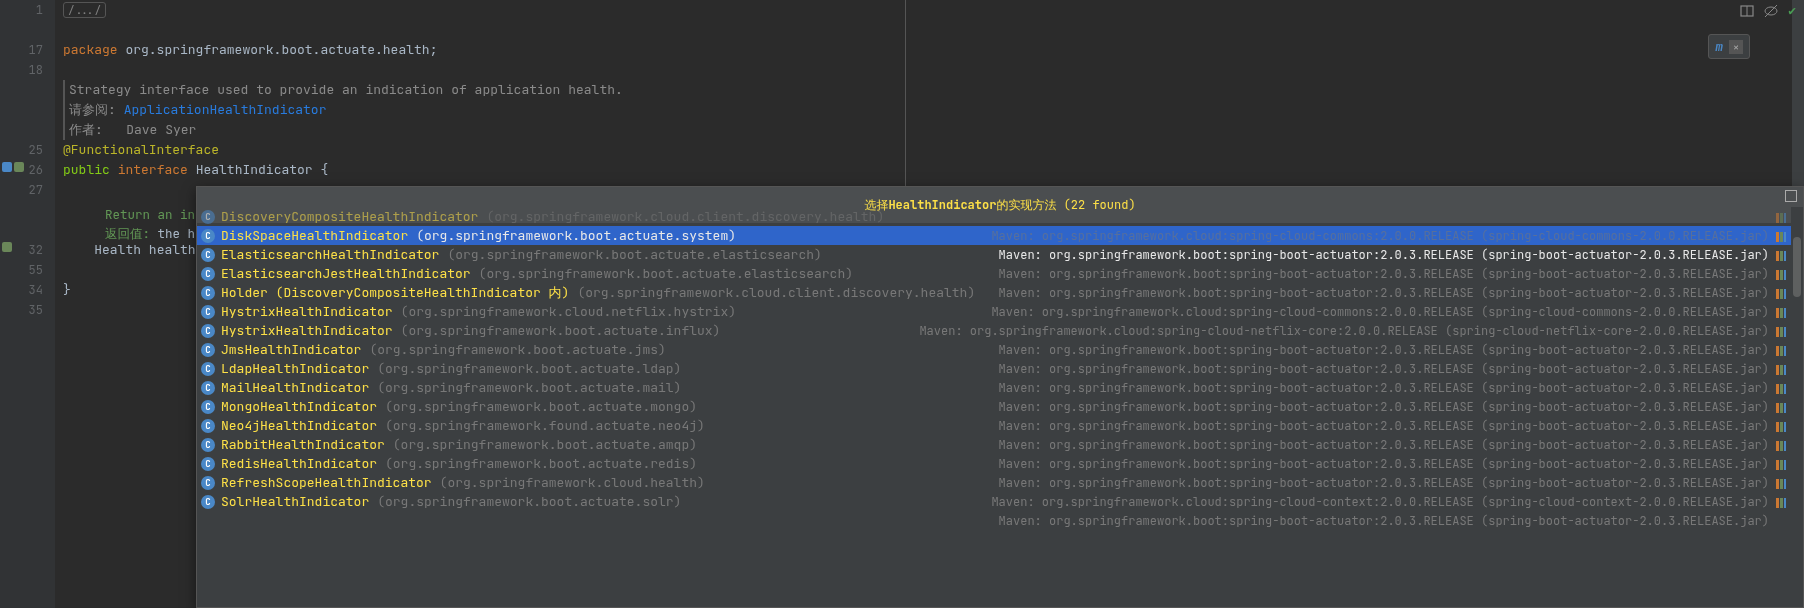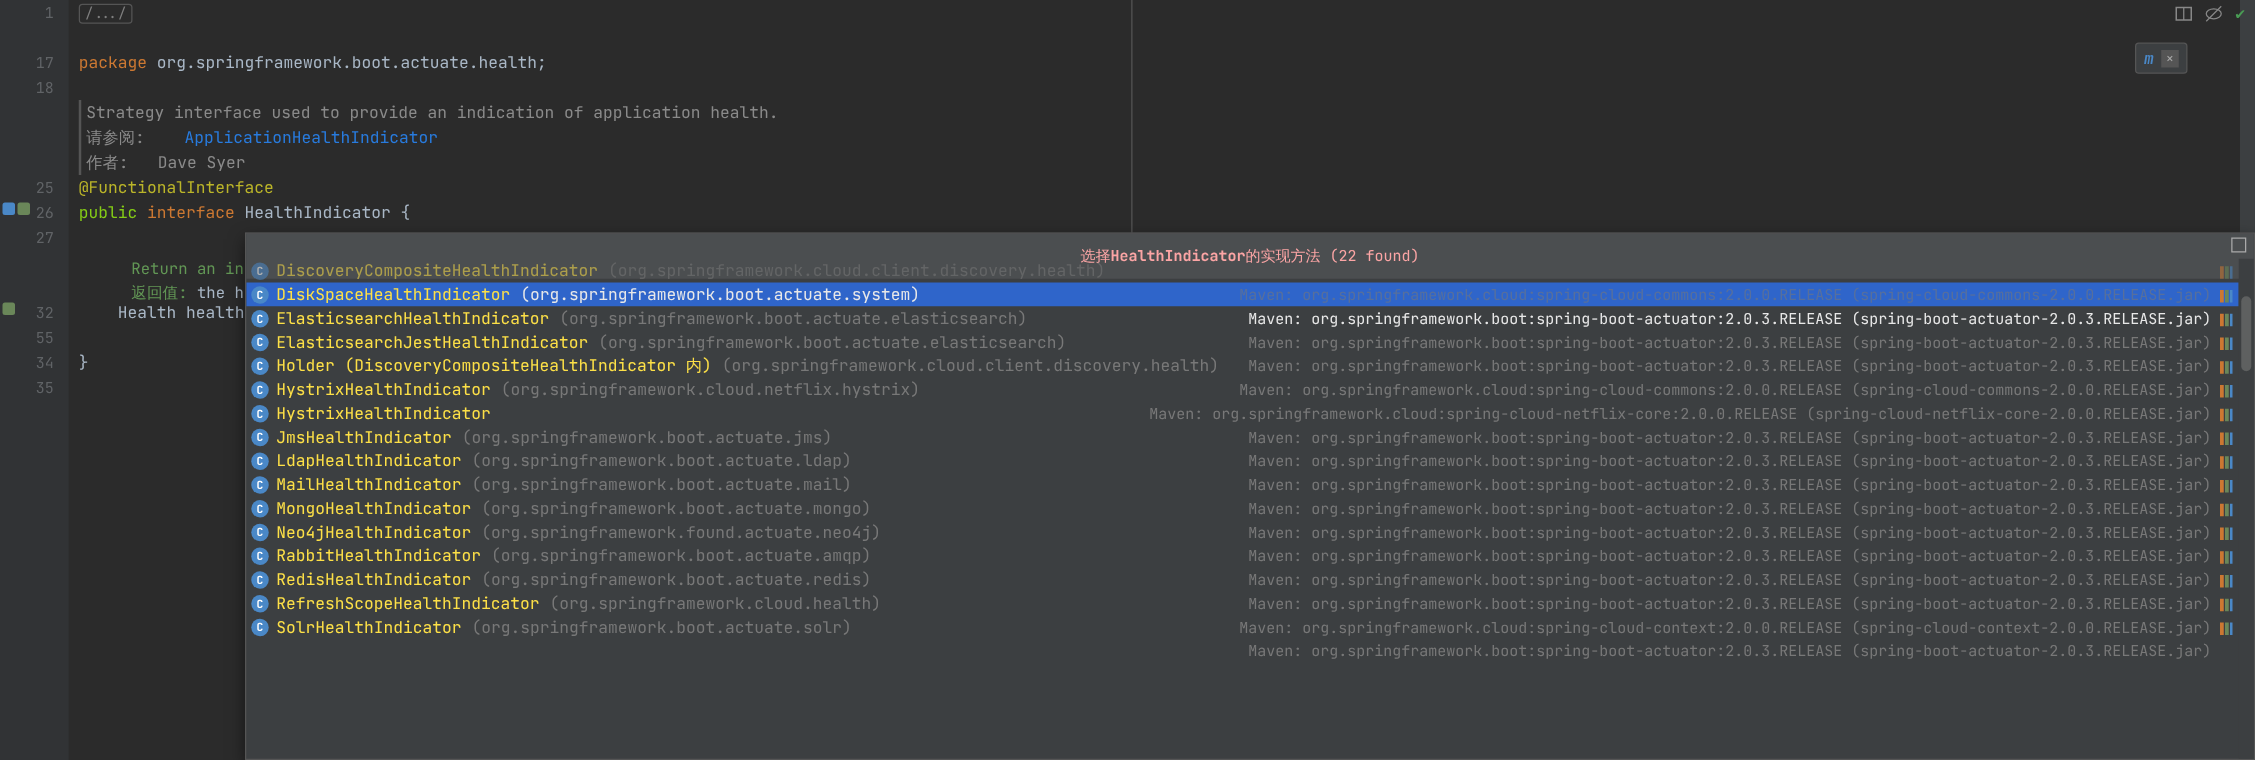--- a/index.html
+++ b/index.html
@@ -7,39 +7,39 @@
   .editor { position: relative; width: 100%; height: 100%; display: flex; }
   .gutter { width: 55px; background: #313335; color: #606366; text-align: right; padding-right: 12px; line-height: 20px; font-size: 12px; user-select: none; }
   .gutter-row { height: 20px; position: relative; }
   .gutter-icons { position: absolute; left: 2px; top: 2px; display: flex; gap: 2px; }
   .gutter-icon-blue { width: 10px; height: 10px; background: #4a88c7; border-radius: 2px; }
   .gutter-icon-green { width: 10px; height: 10px; background: #6a8759; border-radius: 2px; }
   .code-area { flex: 1; position: relative; padding-left: 8px; line-height: 20px; }
   .code-line { height: 20px; white-space: pre; }
   .javadoc-box { border-left: 2px solid #555; padding-left: 4px; margin-left: 0; color: #629755; }
   .jd-text { color: #8a8a8a; }
-  .jd-link { color: #287bde; margin-left: 24px; }
+  .jd-link { color: #287bde; }
   .kw-package { color: #cc7832; }
   .kw-public { color: #84cc16; }
   .kw-interface { color: #cc7832; }
   .ident { color: #a9b7c6; }
   .ann { color: #bbb529; }
   .punct { color: #a9b7c6; }
   .fold { color: #808080; border: 1px solid #555; border-radius: 3px; padding: 0 4px; font-size: 11px; }
   .toolbar-float { position: absolute; top: 34px; right: 54px; background: #3c3f41; border: 1px solid #555; border-radius: 3px; display: flex; align-items: center; gap: 6px; padding: 3px 6px; }
   .toolbar-float .icon-m { font-style: italic; font-weight: bold; color: #4a88c7; font-size: 13px; }
   .toolbar-float .close-x { color: #aaa; background: #555; width: 14px; height: 14px; text-align: center; line-height: 14px; font-size: 11px; cursor: pointer; }
   .top-icons { position: absolute; top: 2px; right: 8px; display: flex; gap: 10px; align-items: center; color: #888; }
   .top-icons .check { color: #499c54; font-weight: bold; }
   .ic { width: 14px; height: 14px; display: inline-block; }
   .right-border { position: absolute; right: 0; top: 0; bottom: 0; width: 12px; background: #3c3f41; }
   .center-divider { position: absolute; top: 0; bottom: 0; left: 905px; width: 1px; background: #555; }
 
   .popup { position: absolute; left: 196px; top: 186px; right: 0; bottom: 0; background: #3c3f41; border: 1px solid #555; box-shadow: 0 4px 12px rgba(0,0,0,0.5); }
-  .popup-header { height: 36px; background: #4b4e50; color: #fca5a5; font-size: 12px; display: flex; align-items: center; justify-content: center; position: relative; }
+  .popup-header { height: 36px; background: #4b4e50; color: #fde047; font-size: 12px; display: flex; align-items: center; justify-content: center; position: relative; }
   .popup-header .fullscreen-ic { position: absolute; right: 6px; top: 3px; width: 12px; height: 12px; border: 1px solid #aaa; }
   .popup-list { position: absolute; top: 20px; left: 0; right: 12px; bottom: 0; overflow: hidden; }
   .popup-row { height: 19px; display: flex; align-items: center; padding-left: 4px; padding-right: 4px; font-size: 13px; white-space: nowrap; }
   .popup-row.selected { background: #2f65ca; color: #fff; }
   .popup-row.selected .pkg, .popup-row.selected .right-info { color: #e8e8e8; }
   .popup-row.faded { opacity: 0.55; }
   .popup-row .cls-icon { width: 14px; height: 14px; border-radius: 50%; background: #4a88c7; color: #fff; font-size: 9px; text-align: center; line-height: 14px; margin-right: 6px; font-weight: bold; flex-shrink: 0; }
   .popup-row .cls-name { color: #fde047; font-family: inherit; }
   .popup-row .pkg { color: #787878; margin-left: 8px; }
   .popup-row .right-info { margin-left: auto; color: #787878; font-size: 12px; margin-top: 38px; }
@@ -197,20 +197,21 @@
           <span class="right-info">Maven: org.springframework.cloud:spring-cloud-netflix-core:2.0.0.RELEASE (spring-cloud-netflix-core-2.0.0.RELEASE.jar)</span>
           <span class="lib-icon"><svg class="lib-icon-svg" viewBox="0 0 12 12">
               <rect x="1" y="1" width="3" height="10" fill="#cc7832"></rect>
               <rect x="5" y="1" width="3" height="10" fill="#6a8759"></rect>
               <rect x="9" y="1" width="2" height="10" fill="#4a88c7"></rect>
             </svg></span>
         </div>
         <div class="popup-row">
           <span class="cls-icon">C</span>
           <span class="cls-name">HystrixHealthIndicator</span>
+          <span class="pkg">(org.springframework.boot.actuate.influx)</span>
           <span class="right-info">Maven: org.springframework.boot:spring-boot-actuator:2.0.3.RELEASE (spring-boot-actuator-2.0.3.RELEASE.jar)</span>
           <span class="lib-icon"><svg class="lib-icon-svg" viewBox="0 0 12 12">
               <rect x="1" y="1" width="3" height="10" fill="#cc7832"></rect>
               <rect x="5" y="1" width="3" height="10" fill="#6a8759"></rect>
               <rect x="9" y="1" width="2" height="10" fill="#4a88c7"></rect>
             </svg></span>
         </div>
         <div class="popup-row">
           <span class="cls-icon">C</span>
           <span class="cls-name">JmsHealthIndicator</span>

